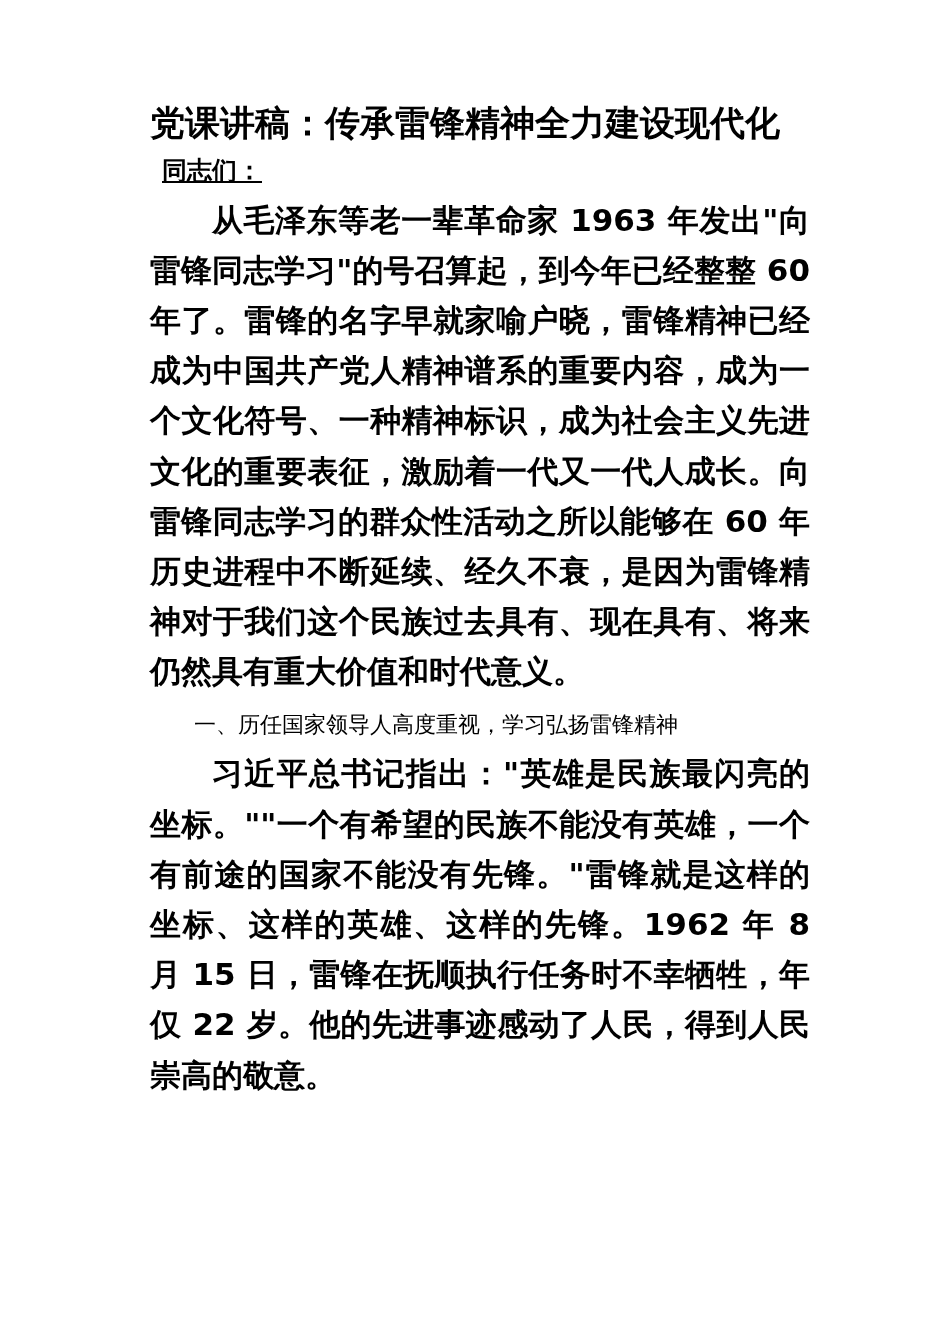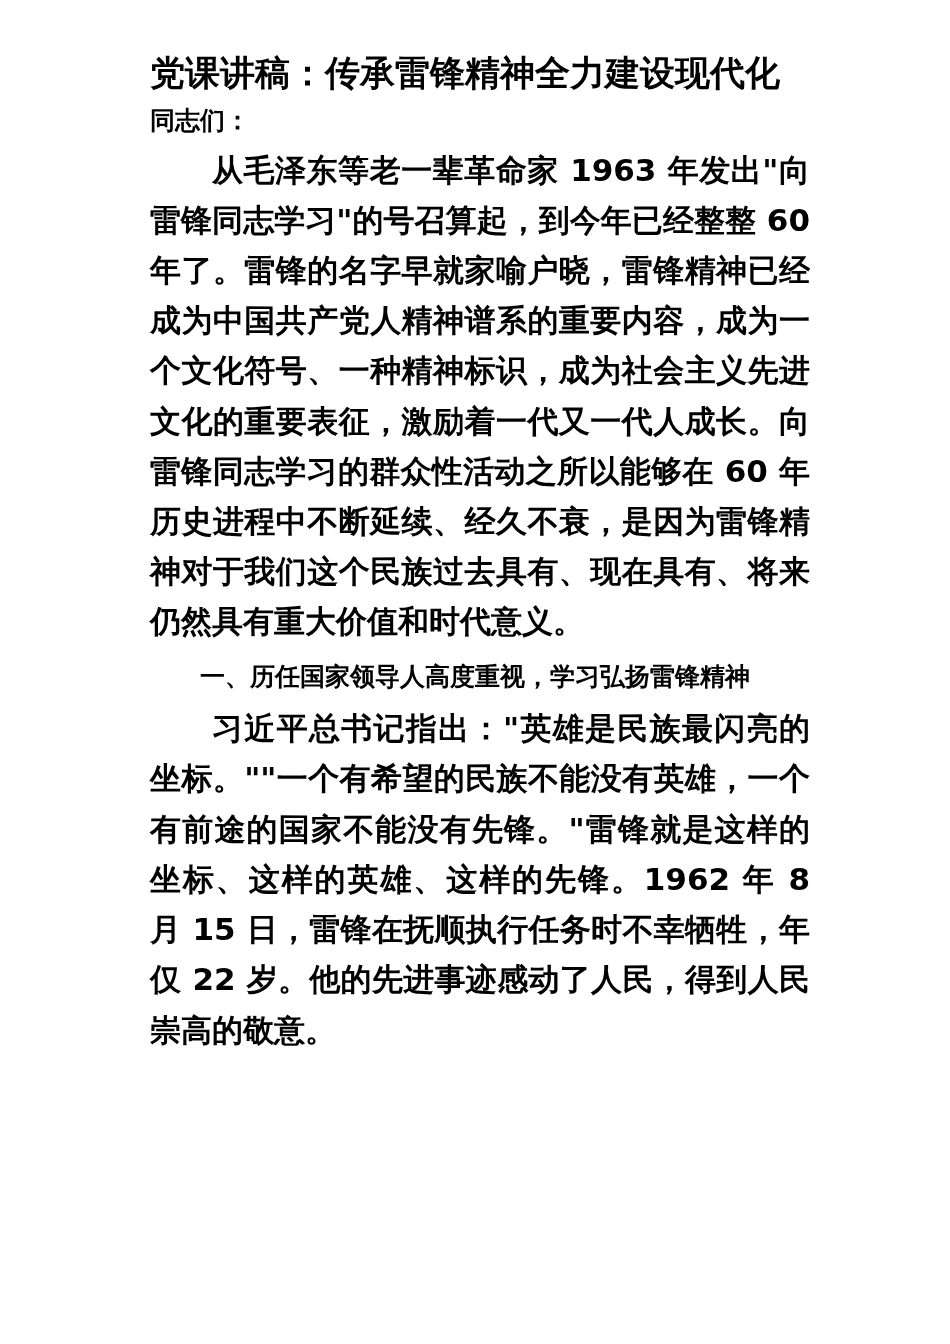--- a/index.html
+++ b/index.html
@@ -11,49 +11,50 @@
     width: 950px;
     height: 1344px;
     font-family: "DejaVu Sans", "Liberation Sans", sans-serif;
     color: #000000;
     overflow: hidden;
   }
   .page {
     box-sizing: border-box;
     width: 950px;
     height: 964px;
-    padding: 52px 140px 0 150px;
+    padding: 102px 140px 0 150px;
     background: #ffffff;
   }
   .doc-title {
     font-size: 35px;
     font-weight: bold;
     line-height: 1.25;
     letter-spacing: 0px;
     margin: 0 0 6px 0;
     text-align: justify;
   }
   .salutation {
     font-size: 25px;
     font-weight: bold;
     line-height: 1.55;
-    margin: 0 0 4px 0;
+    margin: 0 0 4px 12px;
+    text-decoration: underline;
   }
   .para {
     font-size: 31px;
     font-weight: bold;
     line-height: 1.62;
     margin: 0 0 4px 0;
     text-align: justify;
     text-indent: 2em;
     word-break: break-all;
   }
   .section-heading {
-    font-size: 25px;
-    font-weight: bold;
+    font-size: 22px;
+    font-weight: normal;
     line-height: 1.62;
     margin: 10px 0 6px 0;
     text-indent: 2em;
     text-align: justify;
   }
 </style>
 </head>
 <body>
 
 <div class="page">

